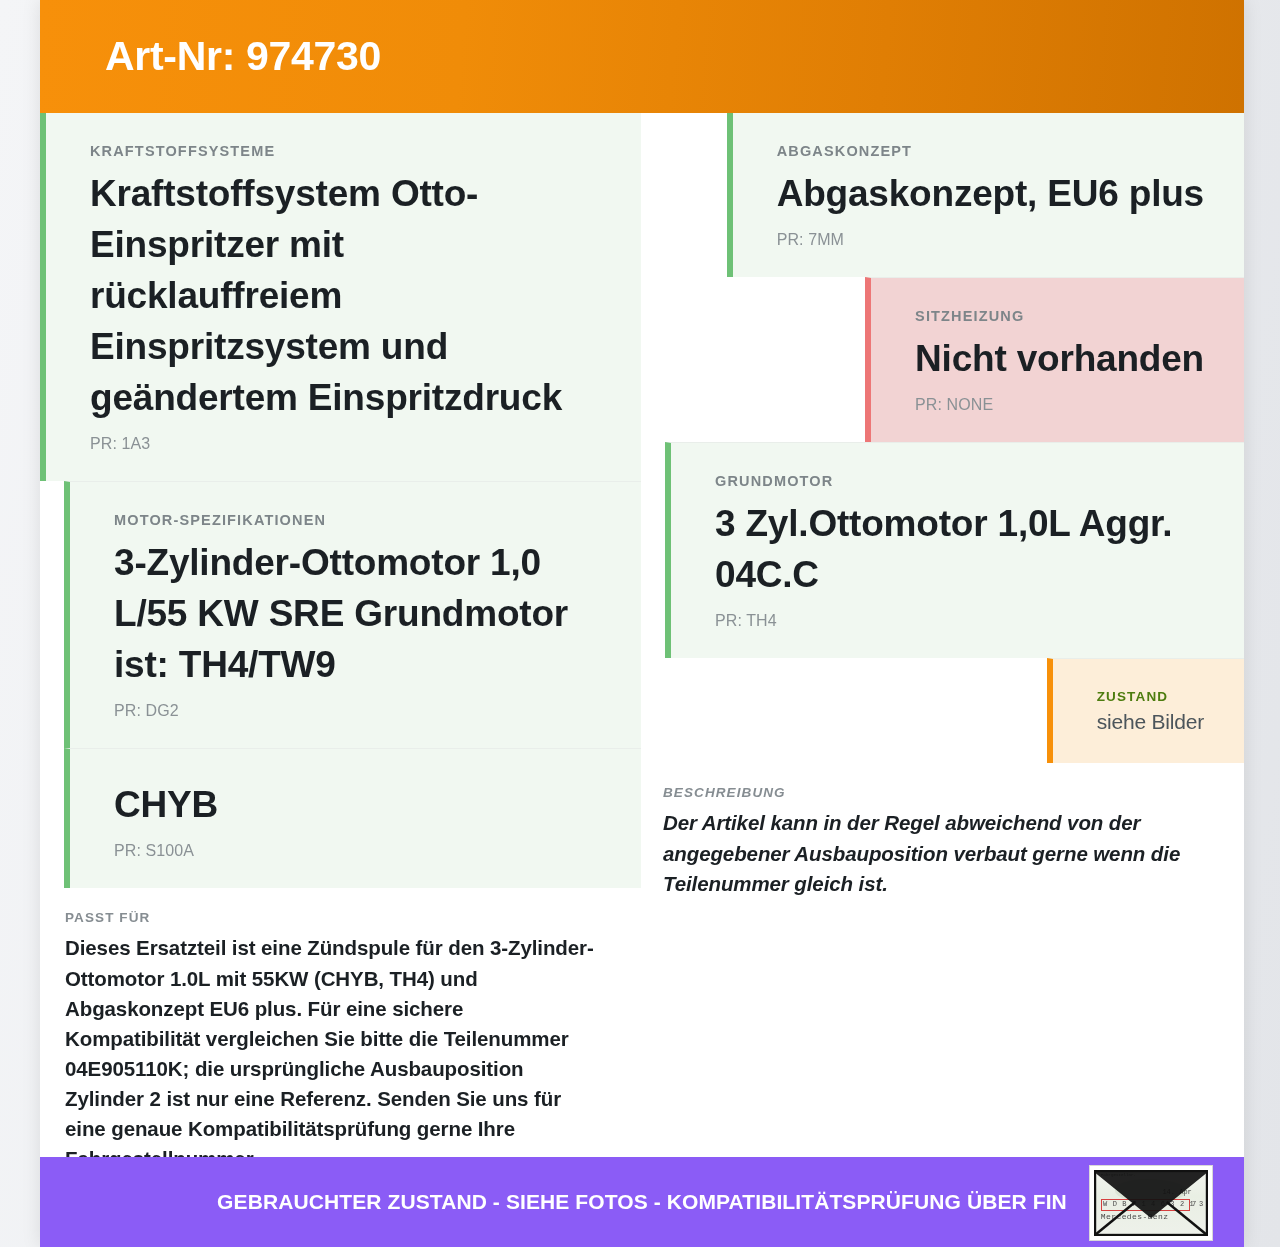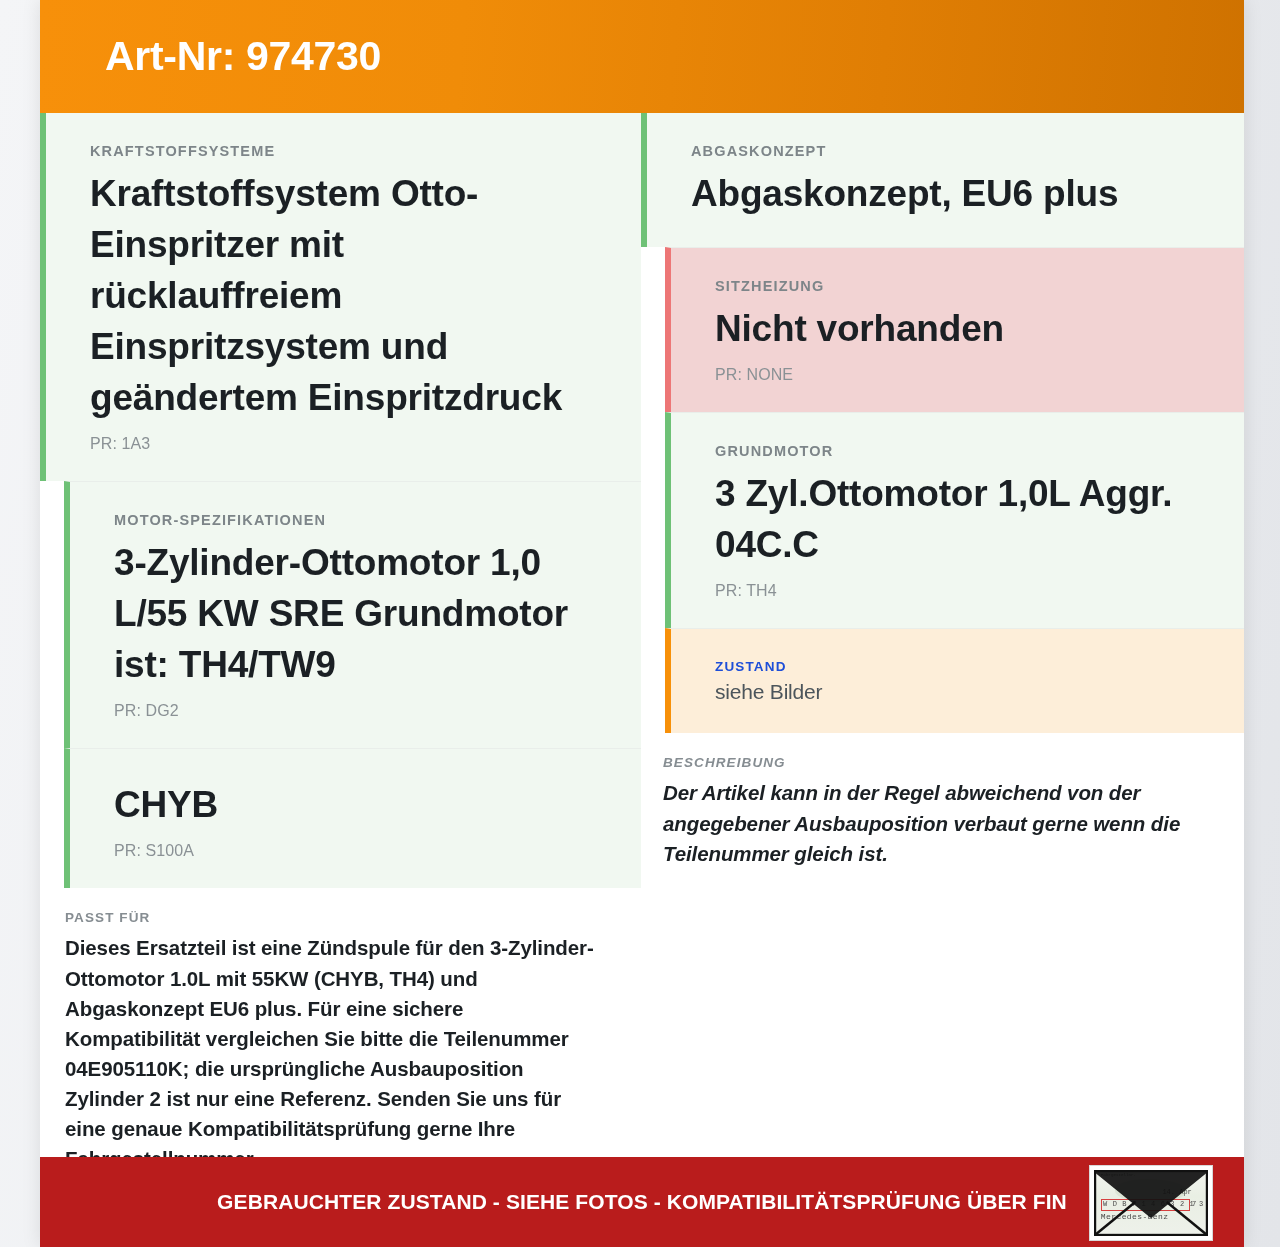--- a/index.html
+++ b/index.html
@@ -55,21 +55,21 @@
   .body {
     flex: 1 1 auto;
     display: flex;
     flex-direction: row;
     align-items: stretch;
     min-height: 0;
     background: #ffffff;
   }
 
   .col-left  { width: 601px; flex: 0 0 601px; display: flex; flex-direction: column; background:#ffffff; }
-  .col-right { flex: 1 1 auto; display: flex; flex-direction: column; background:#ffffff; }
+  .col-right { flex: 1 1 auto; display: flex; flex-direction: column; background:#ffffff;align-items:flex-end; }
 
   
   .spec {
     position: relative;
     padding: 30px 40px 28px 44px;
     border-left: 6px solid transparent;
   }
   .spec + .spec { border-top: 1px solid #e9eeea; margin-left: 24px; }
 
   .spec.green  { background: #f1f8f1; border-left-color: #6ec176; }
@@ -77,21 +77,21 @@
   .spec.orange { background: #fdeed9; border-left-color: #f79009; }
 
   .spec-label {
     font-size: 14.5px;
     font-weight: bold;
     letter-spacing: 1.15px;
     color: #7d8589;
     text-transform: uppercase;
     margin-bottom: 9px;
   }
-  .spec.orange .spec-label { color: #1d4ed8; font-size: 13.5px; margin-bottom: 4px; }
+  .spec.orange .spec-label { color: #4d7c0f; font-size: 13.5px; margin-bottom: 4px; }
 
   .spec-value {
     font-size: 37px;
     font-weight: bold;
     color: #1b2024;
     line-height: 1.38;
     letter-spacing: -0.2px;
   }
   .spec-pr {
     font-size: 16px;
@@ -129,21 +129,21 @@
   }
 
   .col-right .note { padding-left: 22px; padding-right: 20px; font-style: italic; }
 
   .spacer { flex: 1 1 auto; background: #ffffff; }
 
   
   .footer {
     flex: 0 0 90px;
     height: 90px;
-    background: #b91c1c;
+    background: #8b5cf6;
     display: flex;
     align-items: center;
     justify-content: center;
     position: relative;
   }
   .footer-text {
     color: #ffffff;
     font-size: 21px;
     font-weight: bold;
     letter-spacing: 0.1px;
@@ -235,20 +235,21 @@
         </div>
 
         <div class="spacer"></div>
       </div>
 
       <div class="col-right">
 
         <div class="spec green">
           <div class="spec-label">ABGASKONZEPT</div>
           <div class="spec-value">Abgaskonzept, EU6 plus</div>
+          <div class="spec-pr">PR: 7MM</div>
         </div>
 
         <div class="spec red">
           <div class="spec-label">SITZHEIZUNG</div>
           <div class="spec-value">Nicht vorhanden</div>
           <div class="spec-pr">PR: NONE</div>
         </div>
 
         <div class="spec green">
           <div class="spec-label">GRUNDMOTOR</div>

